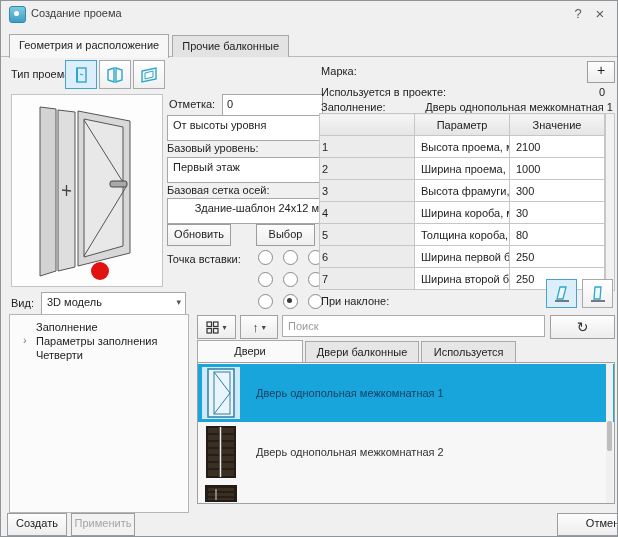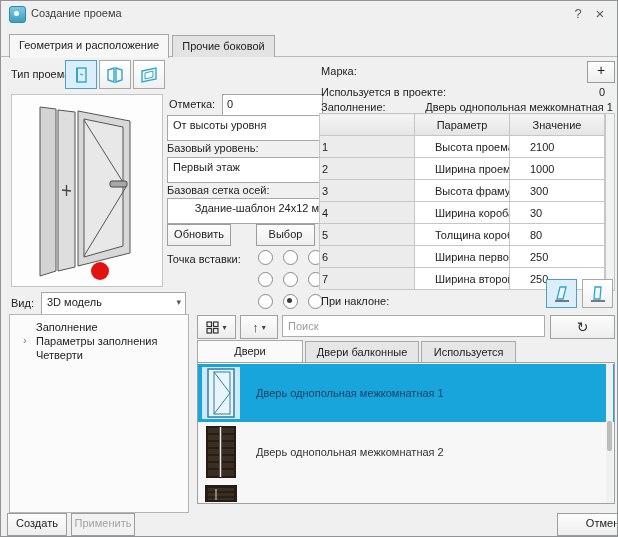--- a/index.html
+++ b/index.html
@@ -32,21 +32,21 @@
   .preview{position:absolute;left:10px;top:93px;width:150px;height:191px;background:#fdfdfd;border:1px solid #c4c4c4;}
   
   .tree{position:absolute;left:8px;top:313px;width:178px;height:192px;background:#fbfbfb;border:1px solid #b5b5b5;padding:5px 0 0 0;}
   .tree .node{padding:1px 0 1px 26px;position:relative;white-space:nowrap;}
   .tree .exp{position:absolute;left:13px;top:0px;color:#777;}
   
   .radio{position:absolute;width:13px;height:13px;border:1px solid #8a8a8a;border-radius:50%;background:#fff;}
   .radio.on:after{content:"";position:absolute;left:3px;top:3px;width:5px;height:5px;border-radius:50%;background:#3a3a3a;}
   
   table.params{position:absolute;left:318px;top:112px;width:286px;border-collapse:collapse;table-layout:fixed;background:#fff;}
-  table.params th, table.params td{border:1px solid #c6c6c6;height:21px;padding:0 20px;font-weight:normal;font-size:11px;
+  table.params th, table.params td{border:1px solid #c6c6c6;height:21px;padding:0 6px;font-weight:normal;font-size:11px;
       overflow:hidden;white-space:nowrap;}
   table.params th{background:linear-gradient(#f6f6f6,#e4e4e4);text-align:center;}
   table.params td.num{background:#ececec;padding:0 2px;text-align:left;width:14px;}
   table.params td.val{width:58px;}
   .tbl-gutter{position:absolute;left:604px;top:112px;width:8px;height:176px;background:#f2f2f2;border:1px solid #c6c6c6;}
   
   .toolbtn{position:absolute;height:22px;background:linear-gradient(#fdfdfd,#ededed);border:1px solid #a0a0a0;
            display:flex;align-items:center;justify-content:center;gap:3px;}
   .search{position:absolute;left:281px;top:314px;width:263px;height:22px;border:1px solid #ababab;background:#fff;
           font-family:"Liberation Sans",sans-serif;font-size:11px;padding:8px 5px;box-sizing:border-box;color:#333;}
@@ -71,21 +71,21 @@
 
   <div class="titlebar">
     <span class="appicon"></span>
     <span class="wtitle">Создание проема</span>
     <span class="tbtn" style="right:30px;">?</span>
     <span class="tbtn" style="right:8px;font-size:15px;">×</span>
   </div>
 
   <div class="tabstrip">
     <div class="dtab active">Геометрия и расположение</div>
-    <div class="dtab">Прочие боковой</div>
+    <div class="dtab">Прочие балконные</div>
   </div>
 
   <span class="lbl" style="left:10px;top:67px;">Тип проема:</span>
   <div class="iconbtn sel" style="left:64px;top:59px;">
     <svg width="20" height="20" viewBox="0 0 20 20">
       <rect x="6" y="3" width="9" height="14" fill="none" stroke="#2fa7c7" stroke-width="1.4"></rect>
       <line x1="6" y1="3" x2="6" y2="17" stroke="#2fa7c7" stroke-width="2"></line>
       <line x1="9" y1="9" x2="12" y2="10" stroke="#2fa7c7" stroke-width="1.2"></line>
     </svg>
   </div>

